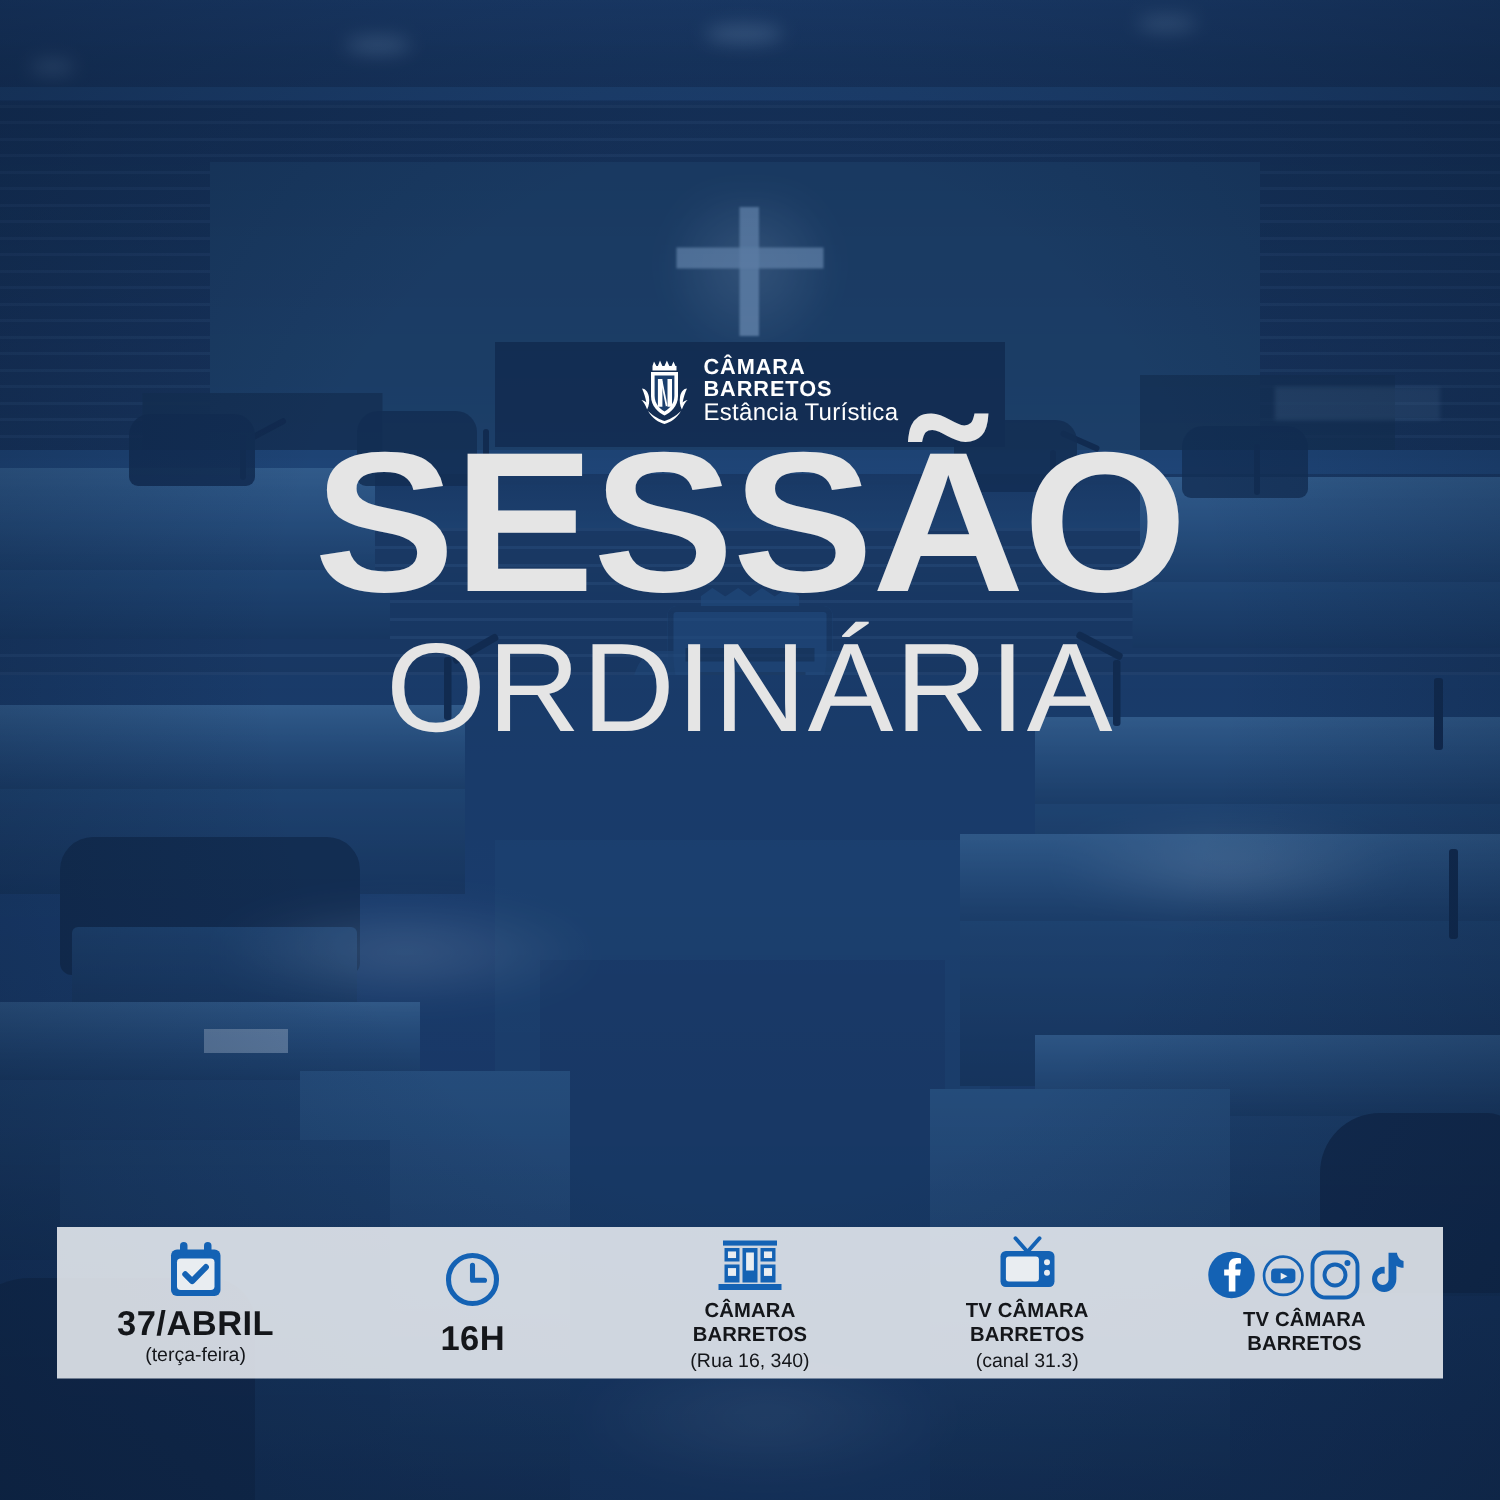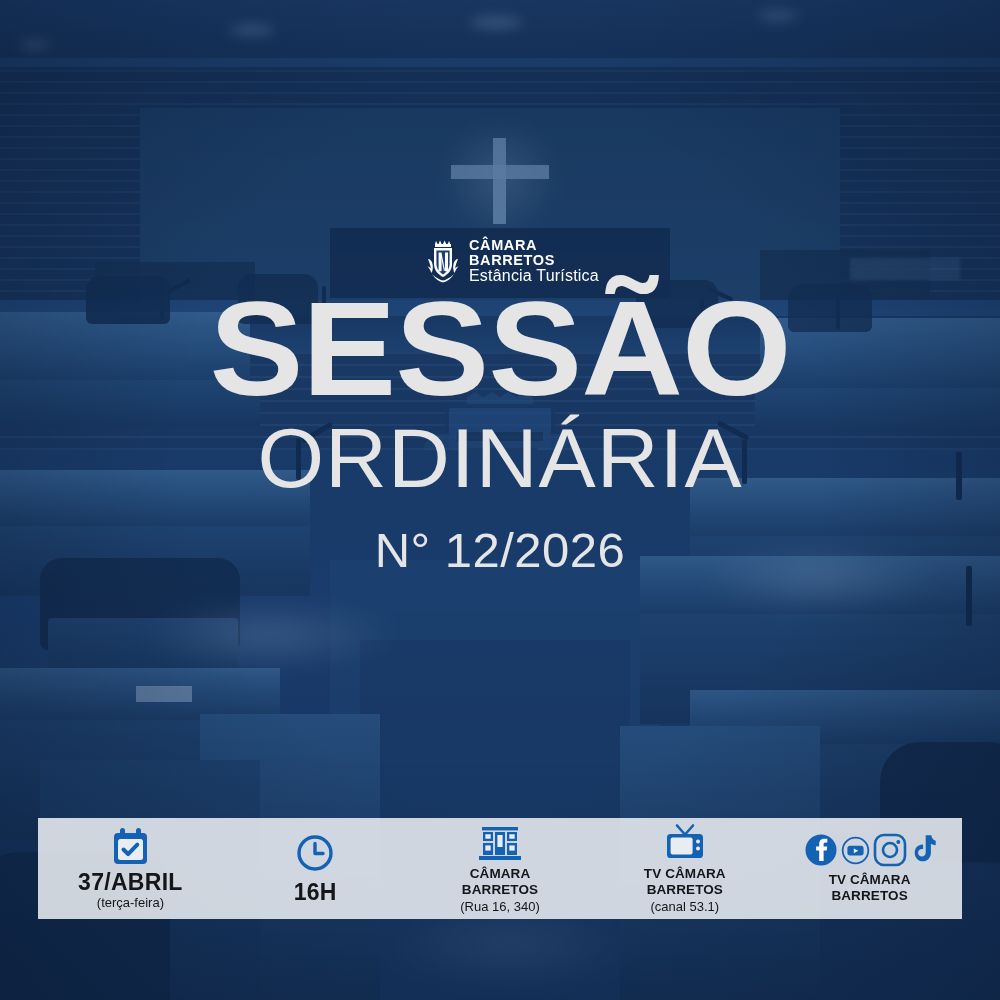--- a/index.html
+++ b/index.html
@@ -231,21 +231,20 @@
     <div class="ltxt">
       <div class="l1">CÂMARA</div>
       <div class="l2">BARRETOS</div>
       <div class="l3">Estância Turística</div>
     </div>
   </div>
 
   <div class="headline">
     <div class="h-main">SESSÃO</div>
     <div class="h-sub">ORDINÁRIA</div>
-    <div class="h-num">N° 12/2026</div>
   </div>
 
   <div class="footer">
 
     <div class="fcell">
       <div class="ico">
         <svg width="37" height="38" viewBox="0 0 37 38">
           <rect x="2" y="5" width="33" height="31" rx="4" fill="#1462b4"></rect>
           <rect x="6" y="11" width="25" height="21" rx="2.5" fill="#e9edf1"></rect>
           <rect x="8" y="0" width="5" height="9" rx="2.5" fill="#1462b4"></rect>
@@ -302,21 +301,21 @@
           <rect x="3" y="12" width="36" height="24" rx="3.6" fill="#1462b4"></rect>
           <rect x="6.6" y="15.6" width="22" height="16.8" rx="2" fill="#e9edf1"></rect>
           <circle cx="34" cy="19.5" r="2" fill="#e9edf1"></circle>
           <circle cx="34" cy="26.5" r="2" fill="#e9edf1"></circle>
         </svg>
       </div>
       <div class="small">
         <div>TV CÂMARA</div>
         <div>BARRETOS</div>
       </div>
-      <div class="tiny">(canal 53.1)</div>
+      <div class="tiny">(canal 31.3)</div>
     </div>
 
     <div class="fcell">
       <div class="social">
         <svg width="34" height="34" viewBox="0 0 34 34">
           <circle cx="17" cy="17" r="15.5" fill="#1462b4"></circle>
           <path d="M19.6 17.4h3.1l.5-4h-3.6v-2.1c0-1.2.35-1.9 2-1.9h1.7V5.8c-.3-.04-1.6-.14-3-.14-3 0-5.1 1.8-5.1 5.2v2.54h-3.1v4h3.1V28h4.4V17.4z" fill="#ffffff"></path>
         </svg>
         <svg width="29" height="29" viewBox="0 0 34 34">
           <circle cx="17" cy="17" r="15" fill="none" stroke="#1462b4" stroke-width="2.1"></circle>

